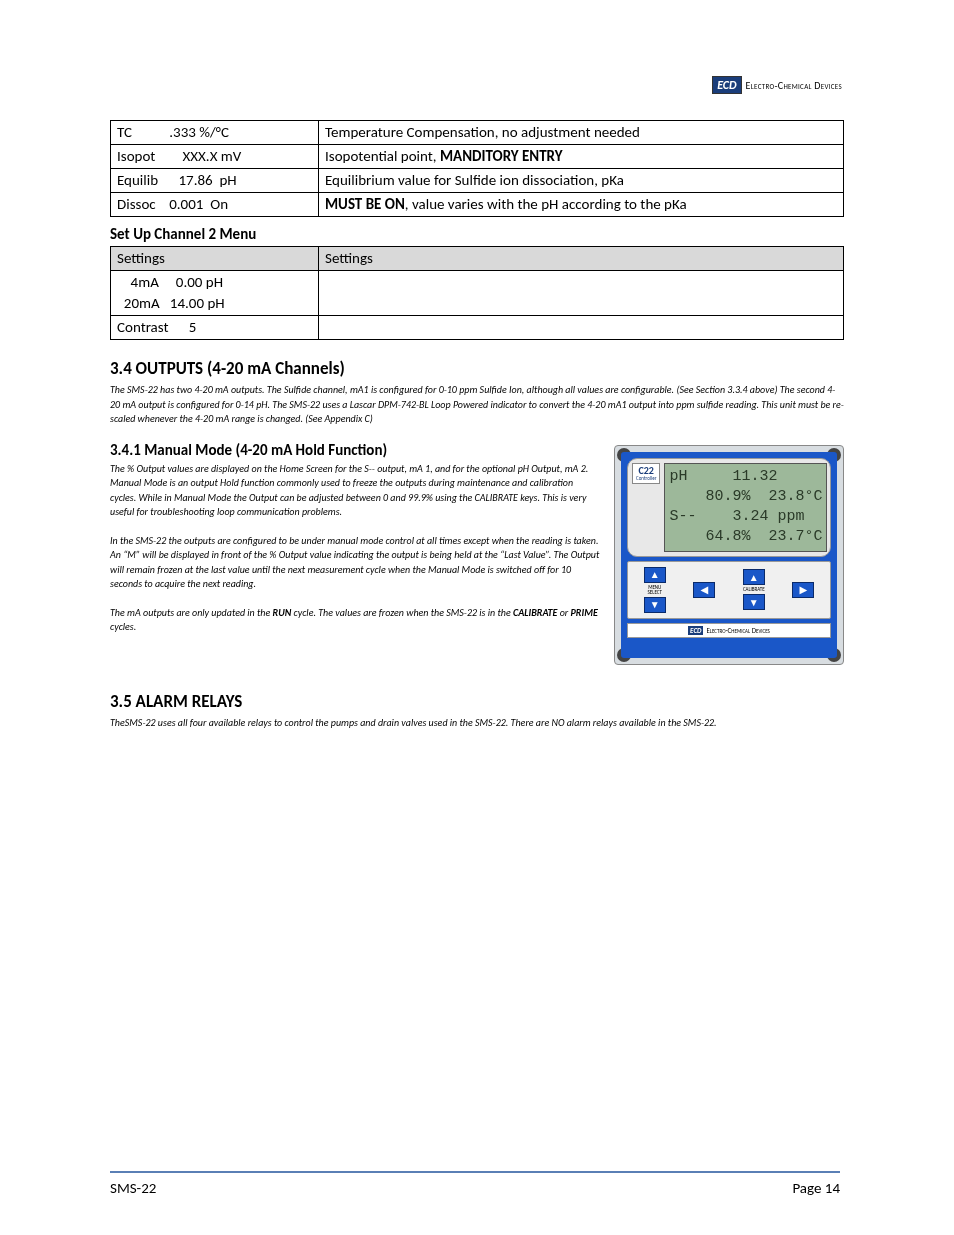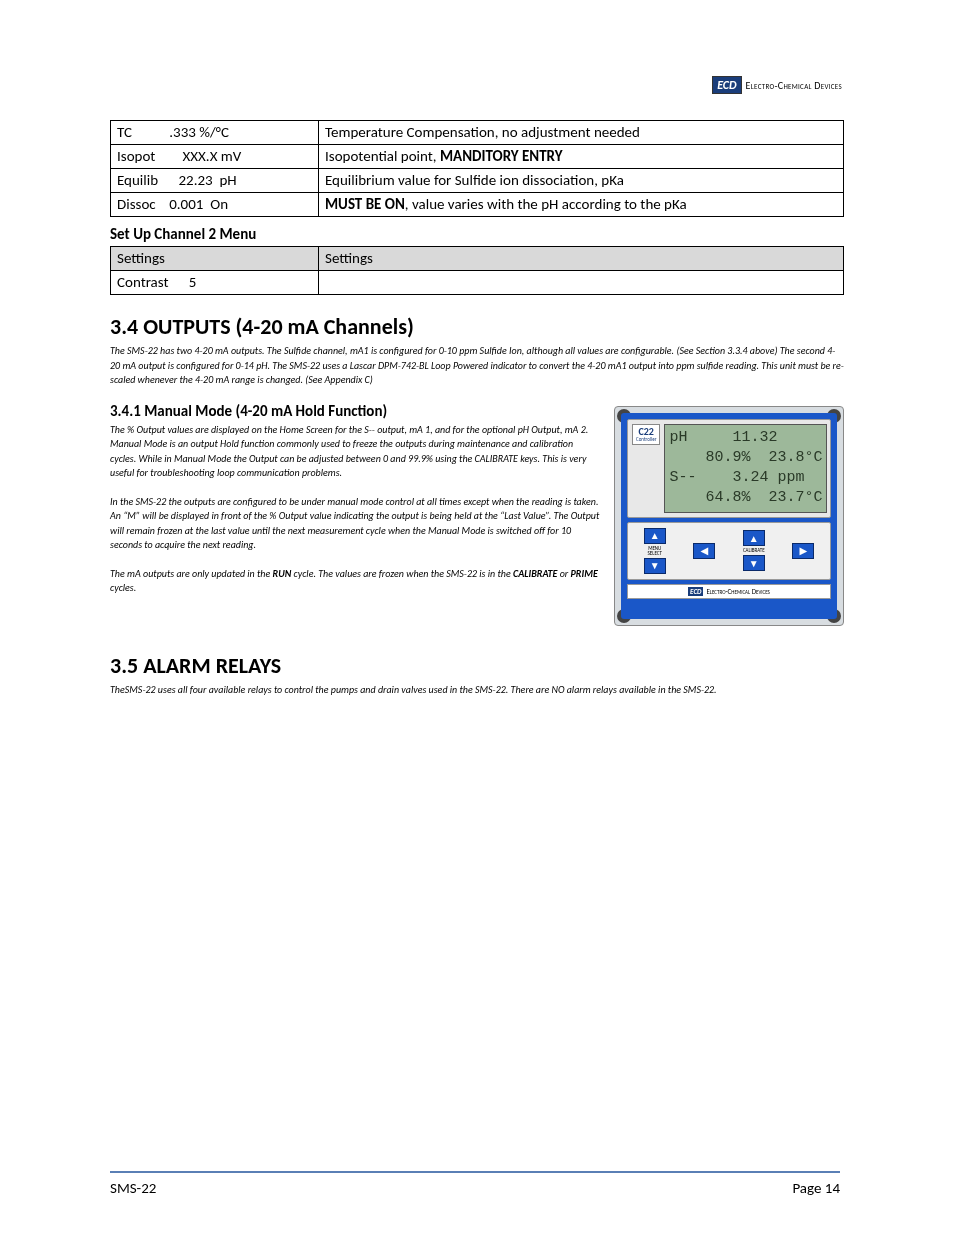--- a/index.html
+++ b/index.html
@@ -55,21 +55,21 @@
     line-height: 1.4;
   }
   .col-narrow { width: 208px; white-space: pre; font-family: inherit; }
   .section-label {
     font-weight: bold;
     margin: 8px 0 3px 0;
     font-size: 15px;
   }
   .heading {
     font-weight: bold;
-    font-size: 22px;
+    font-size: 17px;
     margin: 18px 0 4px 0;
   }
   p.body {
     margin: 0 0 14px 0;
     line-height: 1.45;
     font-size: 10px;
     font-style: italic;
   }
   .float-fig {
     float: right;
@@ -94,21 +94,21 @@
   }
   .corner {
     width: 14px; height: 14px; background: #444; border-radius: 50%;
     position: absolute;
   }
   .c-tl{top:2px;left:2px;} .c-tr{top:2px;right:2px;}
   .c-bl{bottom:2px;left:2px;} .c-br{bottom:2px;right:2px;}
   .fig-top {
     background: #e8e8e8;
     border: 1px solid #999;
-    border-radius: 2px;
+    border-radius: 10px;
     flex: 0 0 46%;
     display: flex;
     padding: 4px;
     gap: 4px;
   }
   .c22-badge {
     background: #fff;
     border: 1px solid #888;
     padding: 2px 3px;
     font-size: 10px;
@@ -197,39 +197,44 @@
         <td class="col-narrow">TC           .333 %/°C</td>
         <td>Temperature Compensation, no adjustment needed</td>
       </tr>
       <tr>
         <td class="col-narrow">Isopot        XXX.X mV</td>
         <td>
           <span>Isopotential point, </span><b>MANDITORY ENTRY</b>
         </td>
       </tr>
       <tr>
-        <td class="col-narrow">Equilib      22.23  pH</td>
+        <td class="col-narrow">Equilib      17.86  pH</td>
         <td>Equilibrium value for Sulfide ion dissociation, pKa</td>
       </tr>
       <tr>
         <td class="col-narrow">Dissoc    0.001  On</td>
         <td>
           <b>MUST BE ON</b><span>, value varies with the pH according to the pKa</span>
         </td>
       </tr>
     </tbody>
       </table>
 
     <div class="section-label">Set Up Channel 2 Menu</div>
 
     <table class="grid">
       <tbody>
           <tr>
         <td class="col-narrow" style="background:#d9d9d9;">Settings</td>
         <td style="background:#d9d9d9;">Settings</td>
+      </tr>
+      <tr>
+        <td class="col-narrow" style="white-space:pre;">    4mA     0.00 pH
+  20mA   14.00 pH</td>
+        <td></td>
       </tr>
       <tr>
         <td class="col-narrow">Contrast      5</td>
         <td></td>
       </tr>
     </tbody>
       </table>
 
     <div class="heading">3.4 OUTPUTS (4-20 mA Channels)</div>
     <p class="body">The SMS-22 has two 4-20 mA outputs. The Sulfide channel, mA1 is configured for 0-10 ppm Sulfide Ion, although all values are configurable. (See Section 3.3.4 above) The second 4-20 mA output is configured for 0-14 pH. The SMS-22 uses a Lascar DPM-742-BL Loop Powered indicator to convert the 4-20 mA1 output into ppm sulfide reading. This unit must be re-scaled whenever the 4-20 mA range is changed. (See Appendix C)</p>

